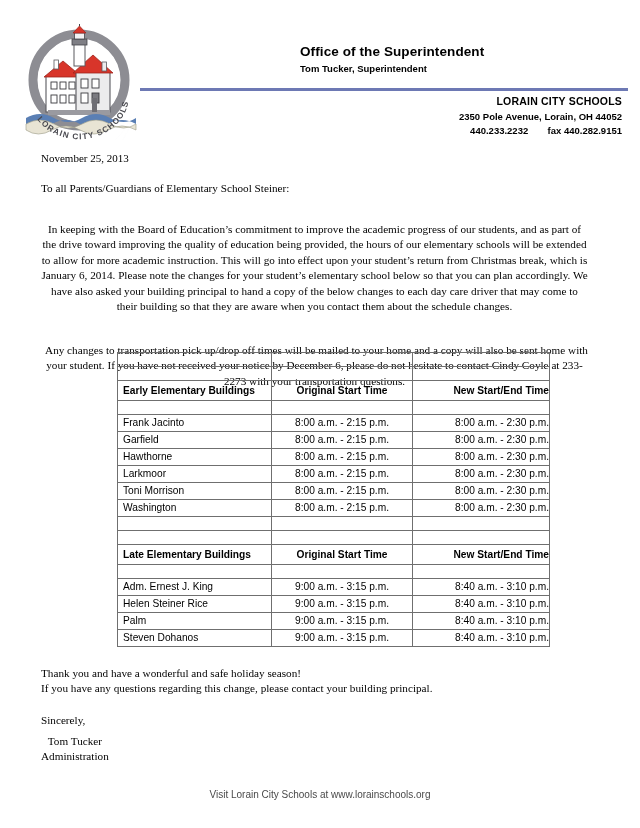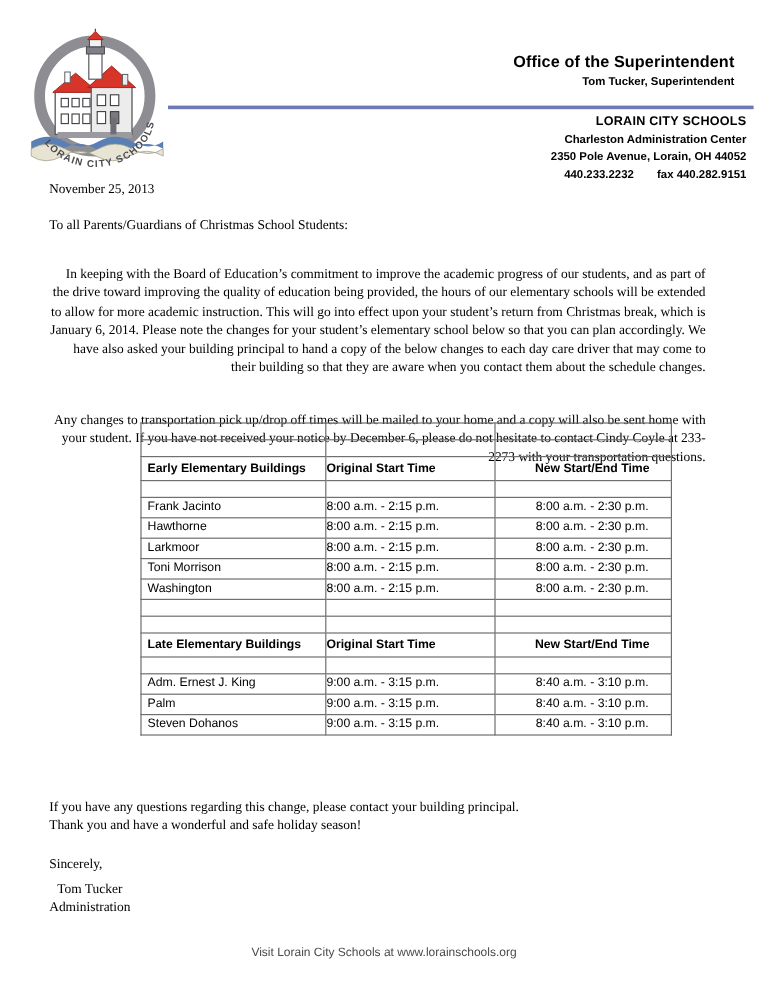--- a/index.html
+++ b/index.html
@@ -28,21 +28,20 @@
     width: 122px;
     height: 116px;
   }
   .logo-wrap svg { display: block; }
 
   .header-right {
     position: absolute;
     left: 300px;
     right: 28px;
     top: 44px;
-    text-align: right;
     font-family: "Liberation Sans", "DejaVu Sans", sans-serif;
   }
   .office-title {
     font-size: 13.5px;
     font-weight: bold;
     letter-spacing: 0.1px;
     line-height: 1.25;
   }
   .office-sub {
     font-size: 9.5px;
@@ -82,21 +81,21 @@
     font-size: 11px;
     margin-bottom: 18px;
   }
   .salutation {
     font-size: 11.2px;
     margin-bottom: 18px;
   }
   .para {
     font-size: 11.2px;
     line-height: 1.38;
-    text-align: right;
+    text-align: center;
     margin-bottom: 13px;
     margin-top: 28px;
   }
   .para.indent-space { text-indent: 4px; }
 
   
   .sched-table {
     position: absolute;
     left: 117px;
     top: 352px;
@@ -109,22 +108,22 @@
   .sched-table td {
     border: 1px solid #6f6f6f;
     height: 16px;
     padding: 0 0 0 5px;
     vertical-align: middle;
     line-height: 16px;
     white-space: nowrap;
     overflow: hidden;
   }
   .sched-table td.c-name  { width: 148px; }
-  .sched-table td.c-orig  { width: 140px; text-align: left; padding-left: 0; }
-  .sched-table td.c-new   { width: 131px; text-align: center; padding-left: 15px; }
+  .sched-table td.c-orig  { width: 140px; text-align: center; padding-left: 0; }
+  .sched-table td.c-new   { width: 131px; text-align: right; padding-left: 5px; }
   .sched-table tr.hdr td {
     font-weight: bold;
     height: 19px;
     line-height: 19px;
   }
   .sched-table tr.hdr td.c-name { padding-left: 5px; }
   .sched-table tr.blank td { height: 13px; line-height: 13px; }
 
   
   .closing {
@@ -213,33 +212,32 @@
 
   <div class="header-right">
     <div class="office-title">Office of the Superintendent</div>
     <div class="office-sub">Tom Tucker, Superintendent</div>
   </div>
 
   <div class="rule"></div>
 
   <div class="addr-block">
     <div class="district">LORAIN CITY SCHOOLS</div>
-    <div>Charleston Administration Center</div>
     <div>2350 Pole Avenue, Lorain, OH 44052</div>
     <div class="phone-line">
       <span>440.233.2232</span>
       <span class="gap"></span>
       <span>fax 440.282.9151</span>
     </div>
   </div>
 </div>
 
 <div class="letter">
   <div class="date-line">November 25, 2013</div>
-  <div class="salutation">To all Parents/Guardians of Christmas School Students:</div>
+  <div class="salutation">To all Parents/Guardians of Elementary School Steiner:</div>
   <div class="para">In keeping with the Board of Education’s commitment to improve the academic progress of our students, and as part of the drive toward improving the quality of education being provided, the hours of our elementary schools will be extended to allow for more academic instruction.  This will go into effect upon your student’s return from Christmas break, which is January 6, 2014.  Please note the changes for your student’s elementary school below so that you can plan accordingly.  We have also asked your building principal to hand a copy of the below changes to each day care driver that may come to their building so that they are aware when you contact them about the schedule changes.</div>
   <div class="para indent-space"> Any changes to transportation pick up/drop off times will be mailed to your home and a copy will also be sent home with your student.  If you have not received your notice by December 6, please do not hesitate to contact Cindy Coyle at 233-2273 with your transportation questions.</div>
 </div>
 
 <table class="sched-table">
   <tbody>
     <tr class="blank">
       <td class="c-name"></td>
       <td class="c-orig"></td>
       <td class="c-new"></td>
@@ -261,20 +259,25 @@
       <td class="c-orig"></td>
       <td class="c-new"></td>
     </tr>
 
     <tr>
       <td class="c-name">Frank Jacinto</td>
       <td class="c-orig">8:00 a.m. - 2:15 p.m.</td>
       <td class="c-new">8:00 a.m. - 2:30 p.m.</td>
     </tr>
     <tr>
+      <td class="c-name">Garfield</td>
+      <td class="c-orig">8:00 a.m. - 2:15 p.m.</td>
+      <td class="c-new">8:00 a.m. - 2:30 p.m.</td>
+    </tr>
+    <tr>
       <td class="c-name">Hawthorne</td>
       <td class="c-orig">8:00 a.m. - 2:15 p.m.</td>
       <td class="c-new">8:00 a.m. - 2:30 p.m.</td>
     </tr>
     <tr>
       <td class="c-name">Larkmoor</td>
       <td class="c-orig">8:00 a.m. - 2:15 p.m.</td>
       <td class="c-new">8:00 a.m. - 2:30 p.m.</td>
     </tr>
     <tr>
@@ -310,35 +313,40 @@
       <td class="c-orig"></td>
       <td class="c-new"></td>
     </tr>
 
     <tr>
       <td class="c-name">Adm. Ernest J. King</td>
       <td class="c-orig">9:00 a.m. - 3:15 p.m.</td>
       <td class="c-new">8:40 a.m. - 3:10 p.m.</td>
     </tr>
     <tr>
+      <td class="c-name">Helen Steiner Rice</td>
+      <td class="c-orig">9:00 a.m. - 3:15 p.m.</td>
+      <td class="c-new">8:40 a.m. - 3:10 p.m.</td>
+    </tr>
+    <tr>
       <td class="c-name">Palm</td>
       <td class="c-orig">9:00 a.m. - 3:15 p.m.</td>
       <td class="c-new">8:40 a.m. - 3:10 p.m.</td>
     </tr>
     <tr>
       <td class="c-name">Steven Dohanos</td>
       <td class="c-orig">9:00 a.m. - 3:15 p.m.</td>
       <td class="c-new">8:40 a.m. - 3:10 p.m.</td>
     </tr>
   </tbody>
 </table>
 
 <div class="closing">
+  <div>Thank you and have a wonderful and safe holiday season!</div>
   <div>If you have any questions regarding this change, please contact your building principal.</div>
-  <div>Thank you and have a wonderful and safe holiday season!</div>
   <div class="sincerely">Sincerely,</div>
 </div>
 
 <div class="signature">
   <div>Tom Tucker</div>
   <div>Administration</div>
 </div>
 
 <div class="footer">
   <span>Visit Lorain City Schools at www.lorainschools.org</span>

